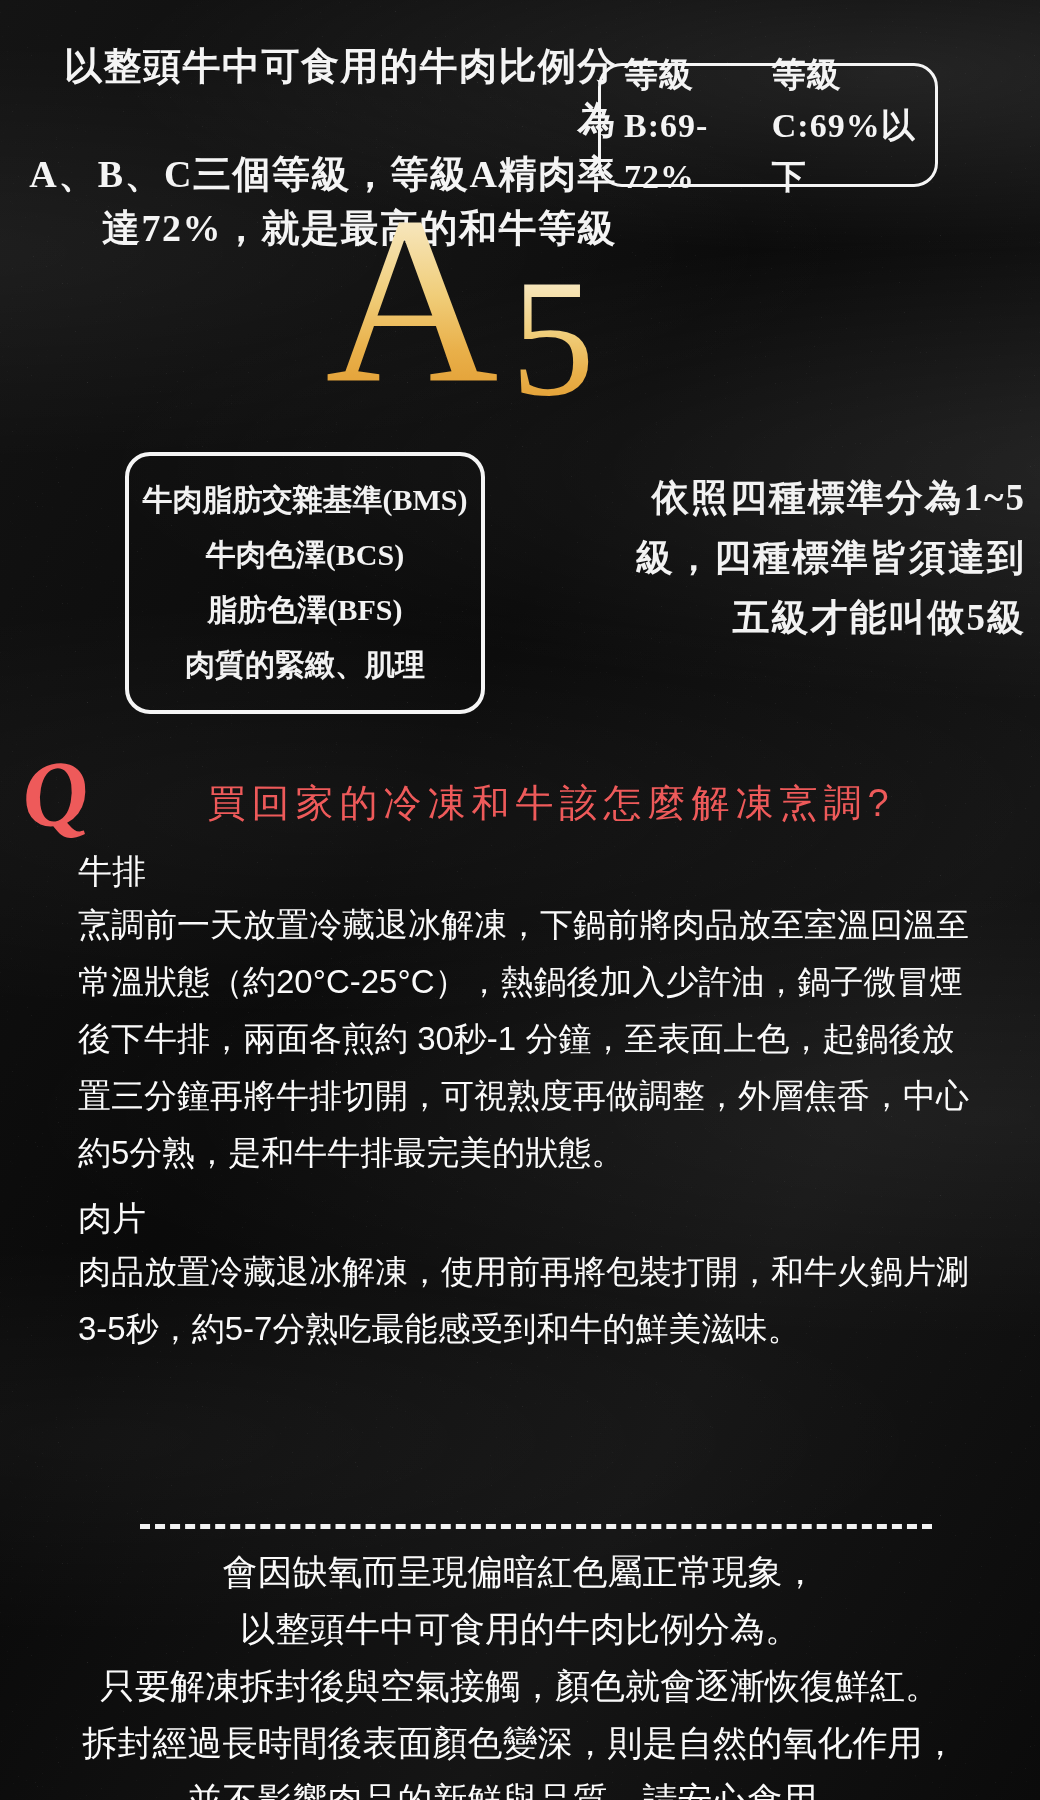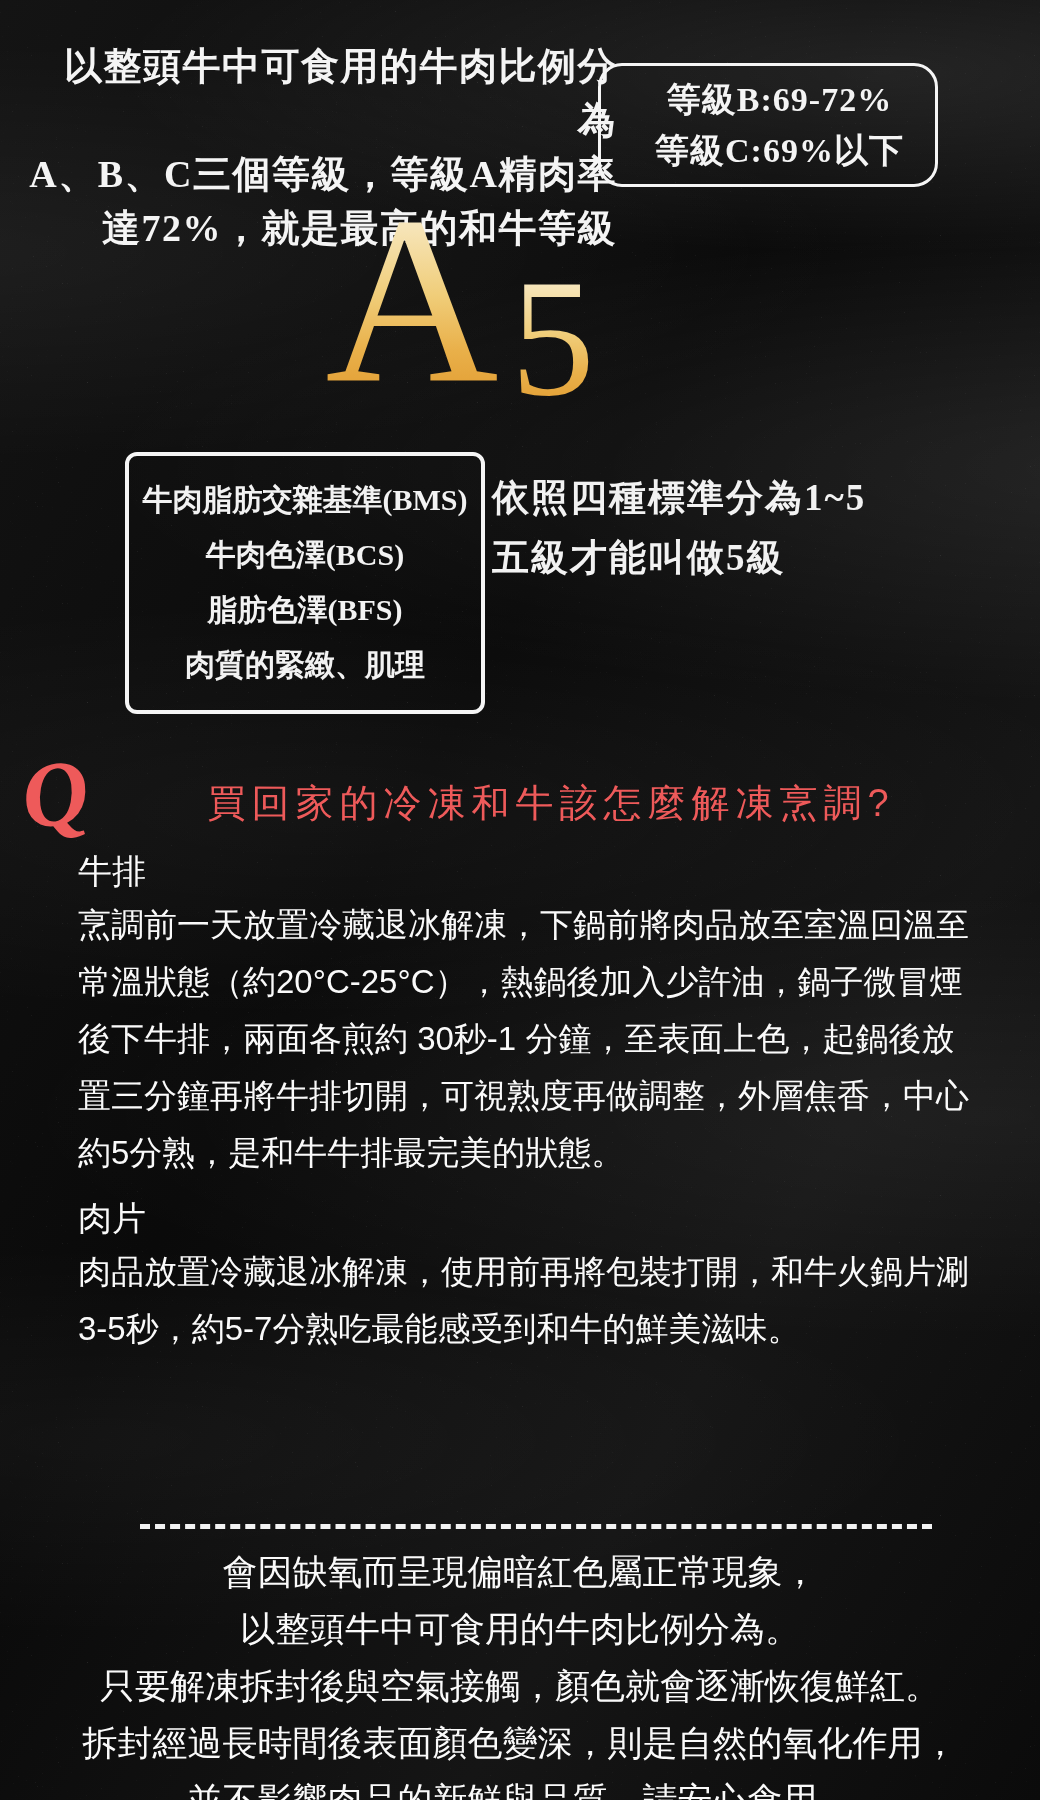--- a/index.html
+++ b/index.html
@@ -24,21 +24,21 @@
   .intro{
     left:25px;top:40px;width:592px;
     font-family:"Liberation Serif","DejaVu Serif",serif;
     font-weight:bold;color:#f4f4f4;
     font-size:38px;line-height:1.42;letter-spacing:1.5px;
     text-align:right;
   }
   .grade-box{
     left:598px;top:63px;width:340px;height:124px;
     border:3.5px solid #f5f5f5;border-radius:24px;
-    display:flex;flex-direction:column;justify-content:center;align-items:center;
+    display:flex;flex-direction:row;justify-content:center;align-items:center;
     font-family:"Liberation Serif","DejaVu Serif",serif;
     font-weight:bold;color:#f4f4f4;font-size:34px;line-height:1.5;letter-spacing:1px;
     box-sizing:border-box;
     padding-left:23px;
   }
 
   
   .grade-mark{
     left:300px;top:186px;width:320px;
     display:flex;align-items:flex-start;justify-content:center;
@@ -47,31 +47,31 @@
   .gold{
     background:linear-gradient(180deg,#faf3de 0%,#f0cd79 48%,#e9b04a 72%,#e0982b 100%);
     -webkit-background-clip:text;background-clip:text;color:transparent;
   }
   .grade-letter{font-size:240px;line-height:0.95;}
   .grade-number{font-size:168px;line-height:0.95;transform:translateY(72px);margin-left:12px;}
 
   
   .standards-box{
     left:125px;top:452px;width:360px;height:262px;
-    border:4px solid #f5f5f5;border-radius:12px;
+    border:4px solid #f5f5f5;border-radius:25px;
     display:flex;flex-direction:column;justify-content:center;align-items:center;
     font-family:"Liberation Serif","DejaVu Serif",serif;
     font-weight:bold;color:#f2f2f2;font-size:30px;line-height:1.83;
     text-align:center;box-sizing:border-box;
   }
   .standards-desc{
     left:492px;top:468px;width:534px;
     font-family:"Liberation Serif","DejaVu Serif",serif;
     font-weight:bold;color:#f2f2f2;font-size:37px;line-height:1.62;
-    letter-spacing:2px;text-align:left;
+    letter-spacing:2px;text-align:right;
   }
 
   
   .q-mark{
     left:22px;top:748px;
     font-family:"Liberation Serif","DejaVu Serif",serif;
     font-style:italic;font-weight:bold;
     font-size:92px;line-height:1;color:#ee5a5a;
     transform:rotate(-8deg);
   }
@@ -128,20 +128,21 @@
 
   <div class="layer standards-box">
     <div>牛肉脂肪交雜基準(BMS)</div>
     <div>牛肉色澤(BCS)</div>
     <div>脂肪色澤(BFS)</div>
     <div>肉質的緊緻、肌理</div>
   </div>
 
   <div class="layer standards-desc">
     <div>依照四種標準分為1~5</div>
+    <div>級，四種標準皆須達到</div>
     <div>五級才能叫做5級</div>
   </div>
 
   <div class="layer q-mark">Q</div>
   <div class="layer question">買回家的冷凍和牛該怎麼解凍烹調?</div>
 
   <div class="layer qa-sections">
     <div class="section sec-0">
       <div class="title">牛排</div>
       <div class="body">烹調前一天放置冷藏退冰解凍，下鍋前將肉品放至室溫回溫至常溫狀態（約20°C-25°C），熱鍋後加入少許油，鍋子微冒煙後下牛排，兩面各煎約 30秒-1 分鐘，至表面上色，起鍋後放置三分鐘再將牛排切開，可視熟度再做調整，外層焦香，中心約5分熟，是和牛牛排最完美的狀態。</div>

